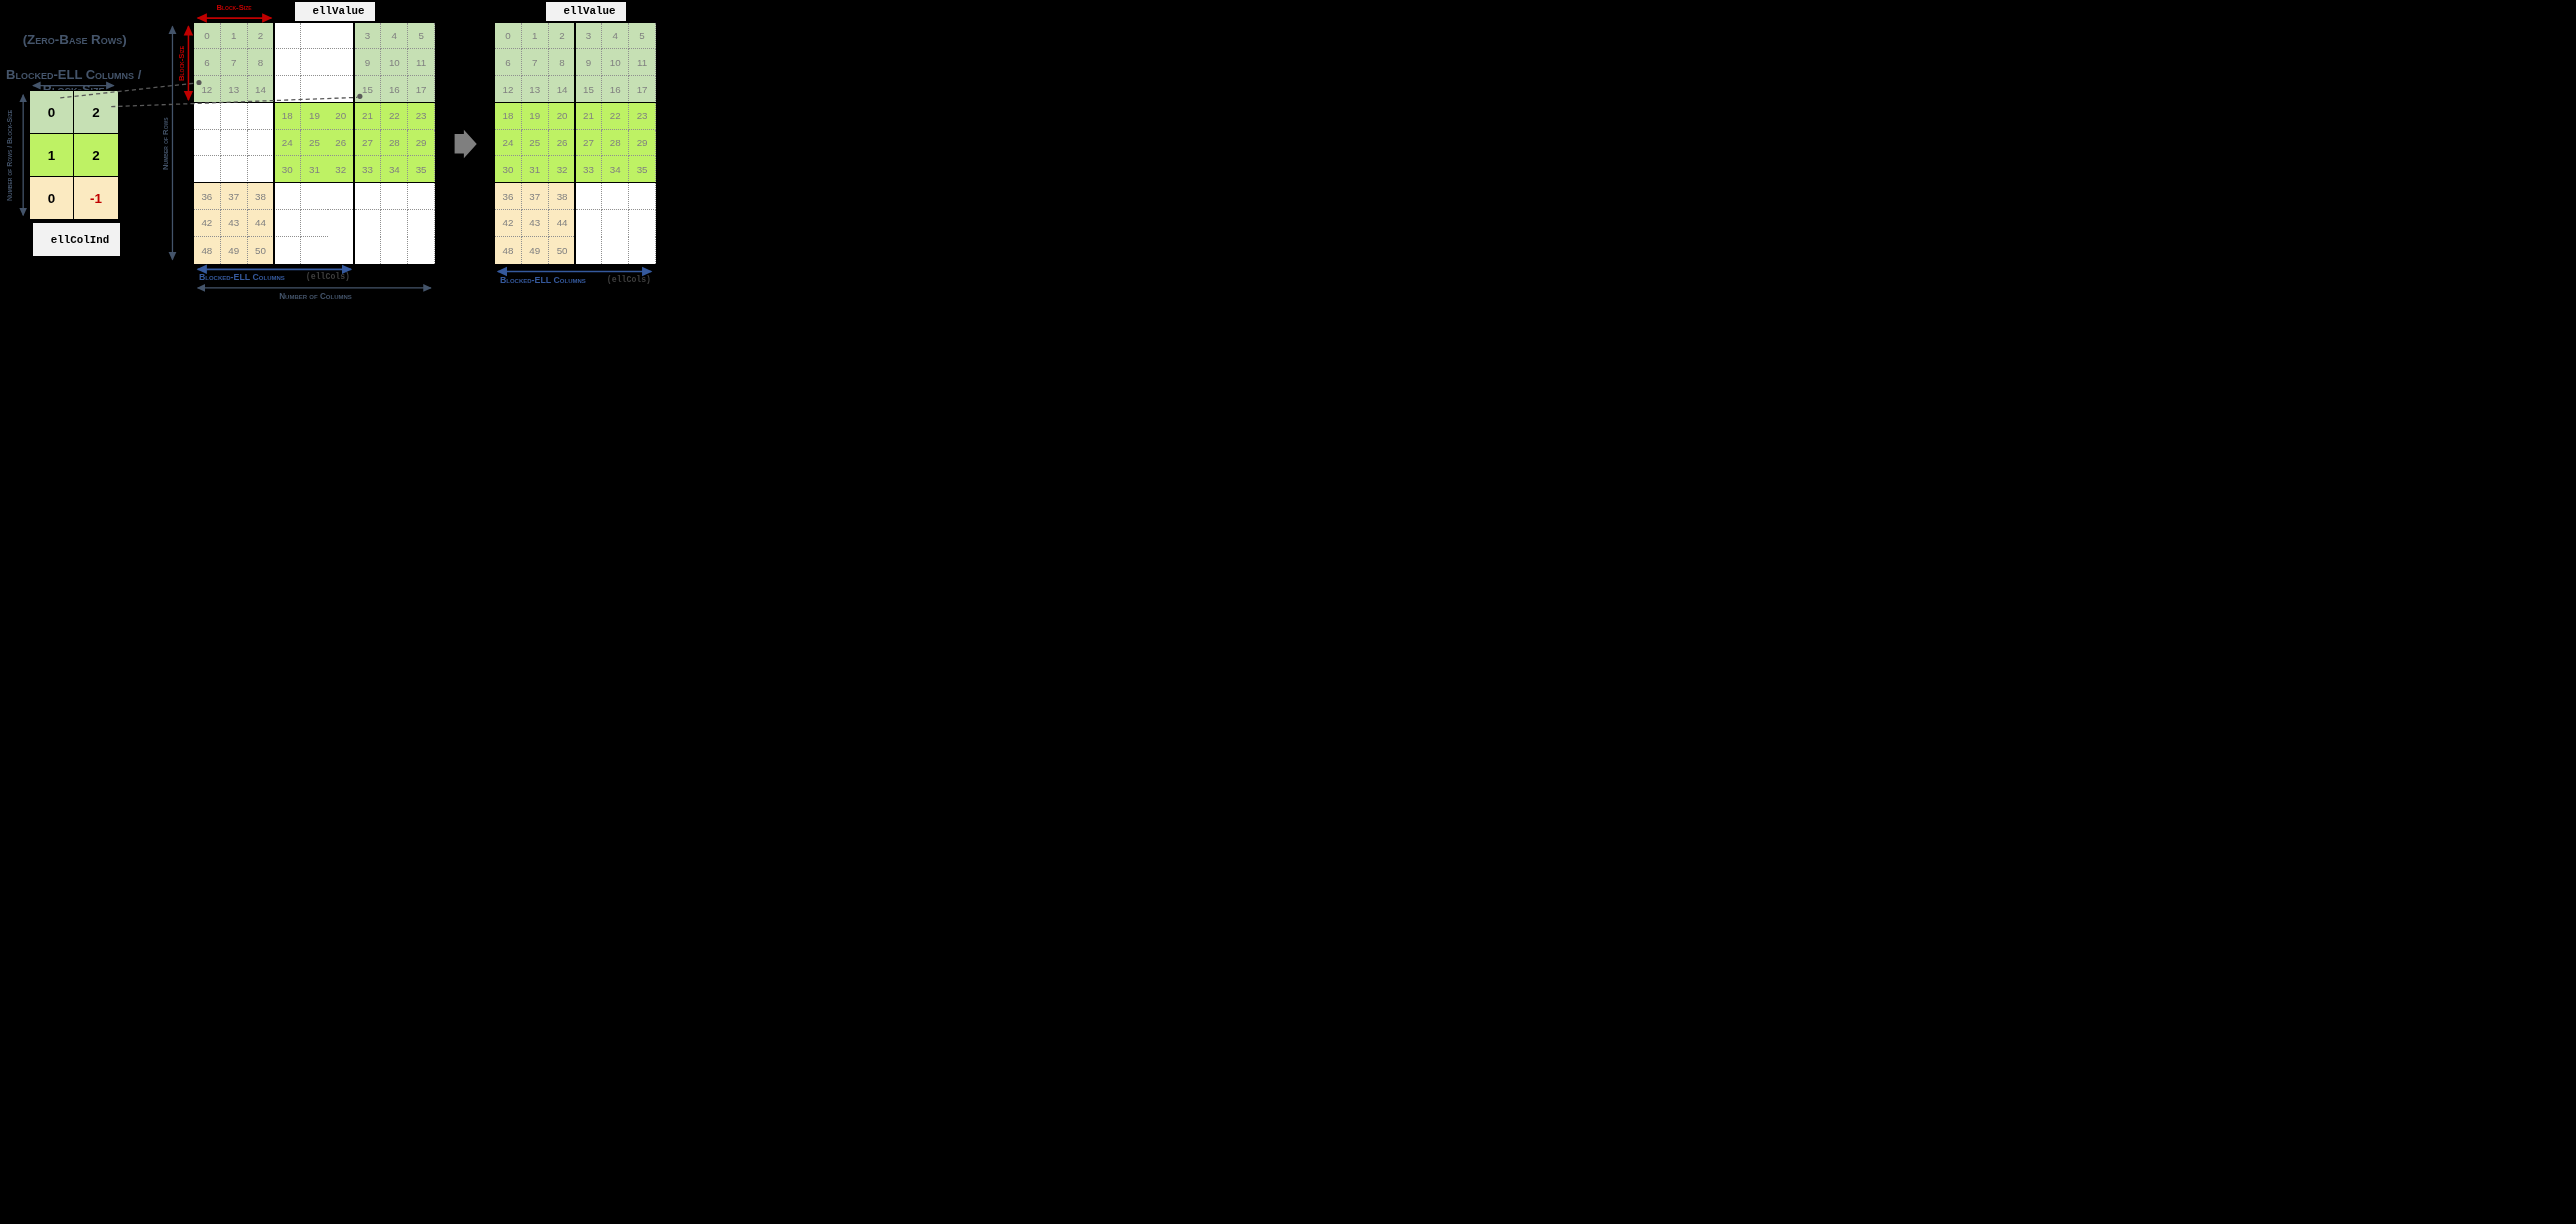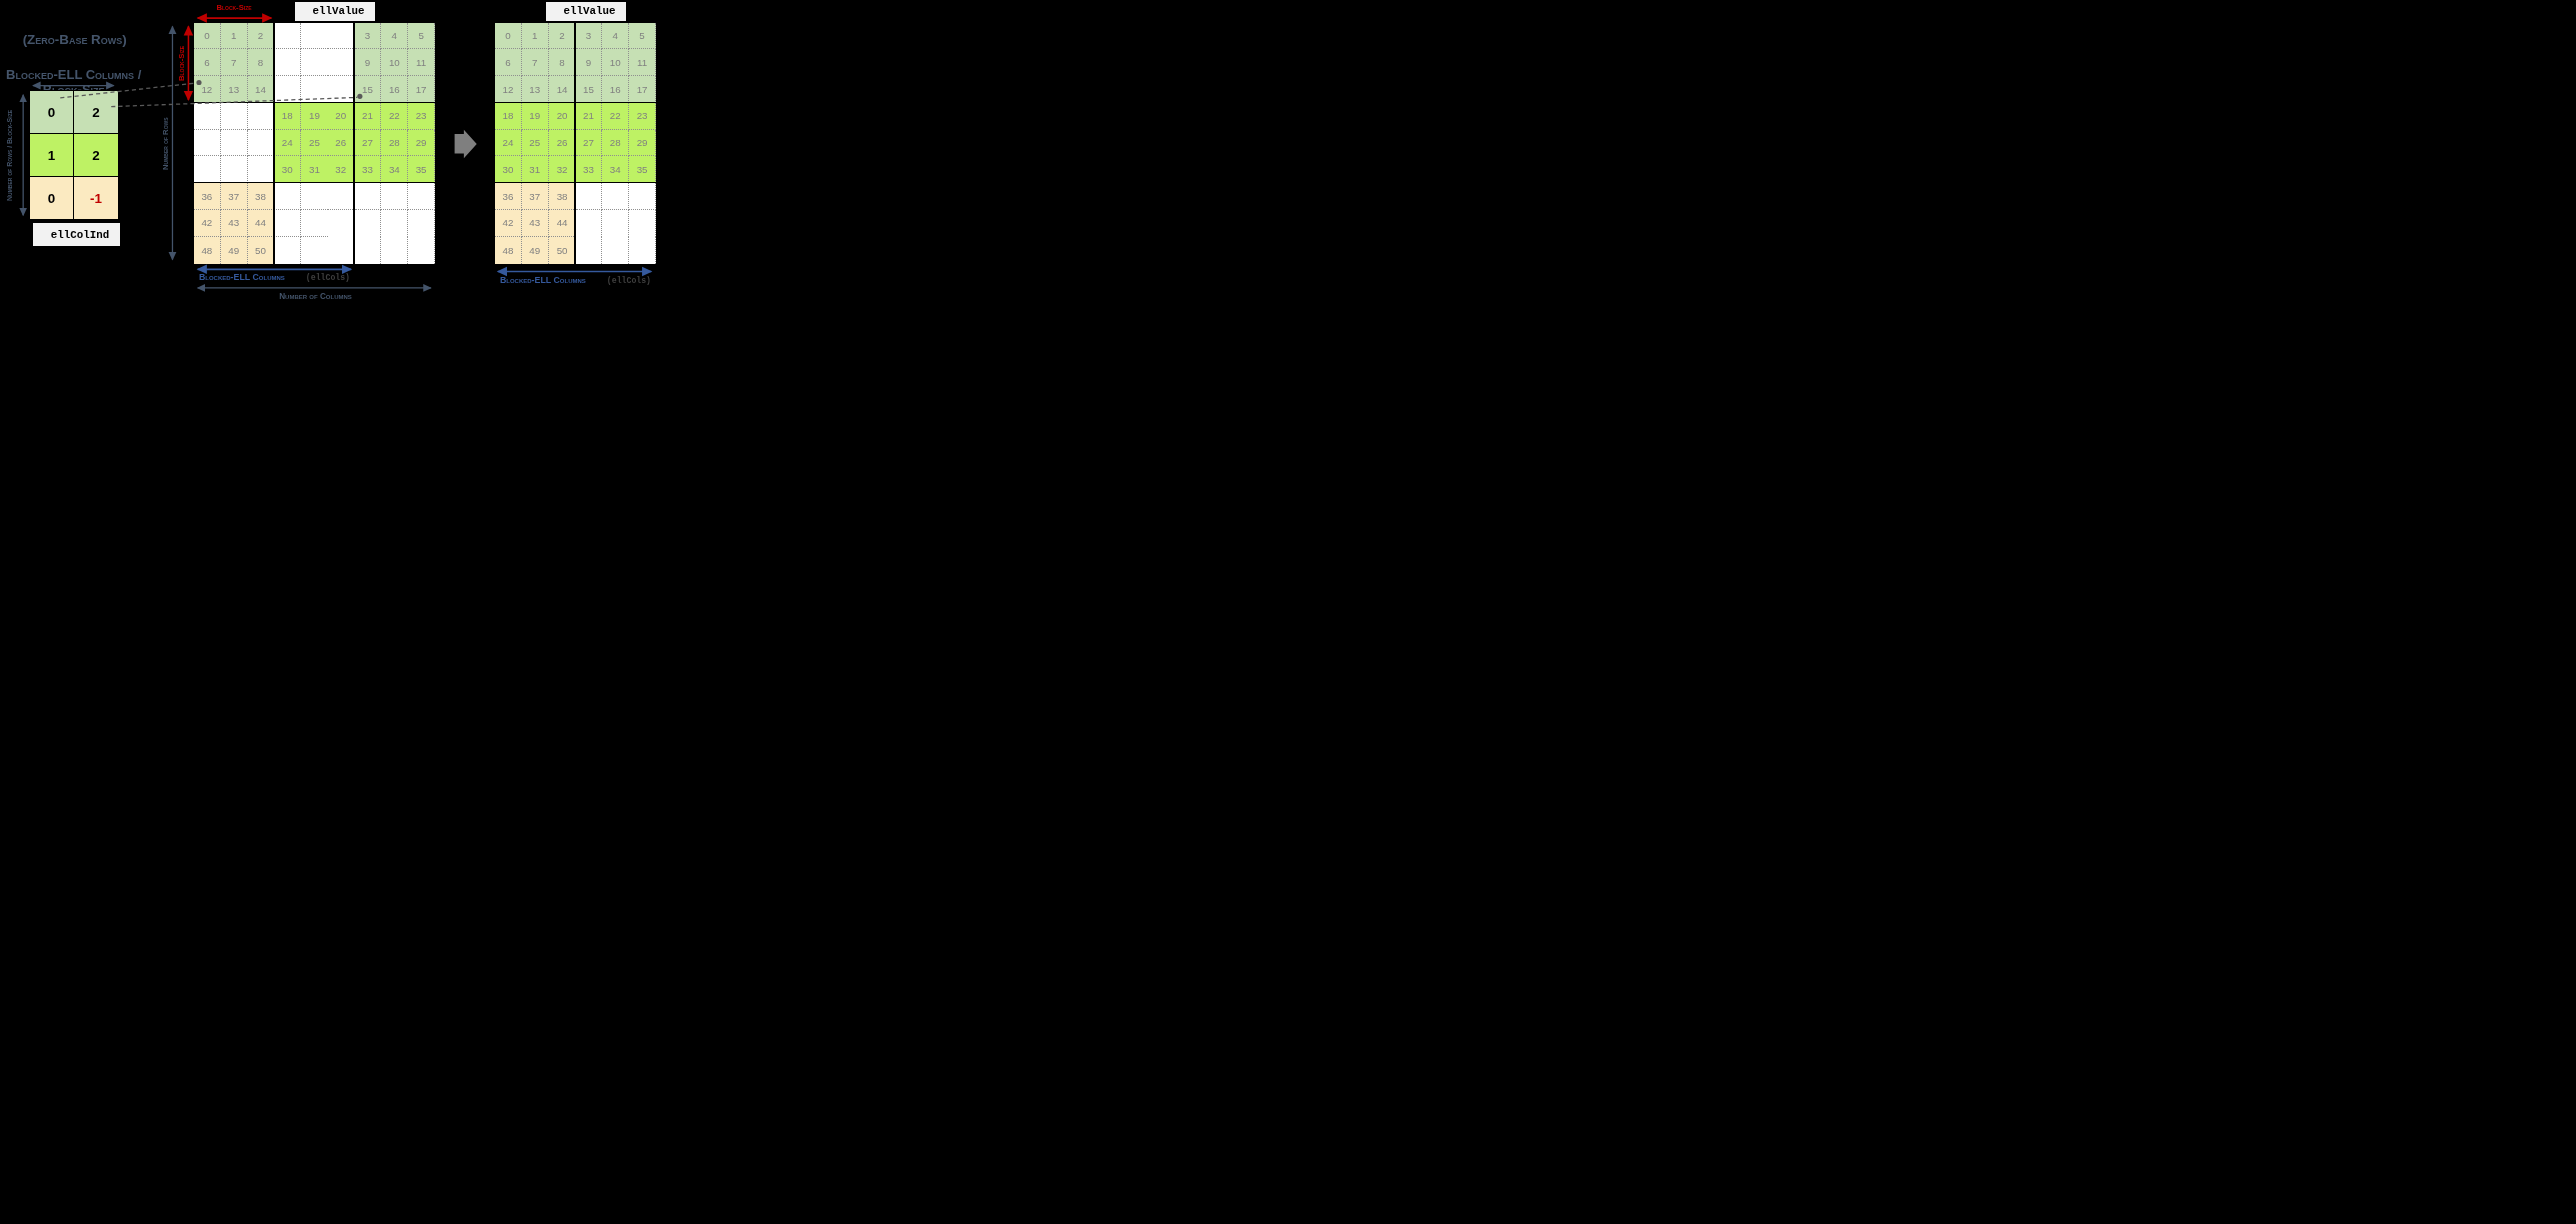--- a/index.html
+++ b/index.html
@@ -38,21 +38,21 @@
   .ltable .cell.neg{color:#C00000;}
 
   
   .codebox{position:absolute;background:#F2F2F2;display:flex;align-items:center;justify-content:center;
            font-family:"Liberation Mono","DejaVu Sans Mono",monospace;font-weight:bold;
            font-size:10.8px;color:#000;padding-left:7px;}
 
   .vlabel{position:absolute;writing-mode:vertical-rl;transform:rotate(180deg);
           text-align:center;font-variant:small-caps;font-weight:bold;color:#44546A;}
 
-  .ellcols-label{position:absolute;display:flex;align-items:center;justify-content:center;gap:21px;}
+  .ellcols-label{position:absolute;display:flex;align-items:flex-start;justify-content:center;gap:21px;}
   .mono-gray{font-family:"Liberation Mono","DejaVu Sans Mono",monospace;font-weight:bold;
              font-size:8.2px;color:#3F3F3F;}
 
   svg.overlay{position:absolute;left:0;top:0;pointer-events:none;}
 </style>
 </head>
 <body>
 
 <div class="page">
 
@@ -64,21 +64,21 @@
 
   <div class="ltable" style="left: 29px; top: 90px; width: 90px; height: 130px; grid-template-columns: repeat(2, 1fr);">
       <div class="cell g">0</div>
       <div class="cell g">2</div>
       <div class="cell b">1</div>
       <div class="cell b">2</div>
       <div class="cell y">0</div>
       <div class="cell y neg">-1</div>
     </div>
 
-  <div class="codebox" style="left:33px;top:223px;width:80px;height:23px;">ellColInd</div>
+  <div class="codebox" style="left:33px;top:223px;width:80px;height:33px;">ellColInd</div>
 
   <div class="abs sc red center" style="left:194px;top:3.1px;width:80px;font-size:7.7px;">Block-Size</div>
 
   <div class="codebox" style="left:295px;top:1.5px;width:73px;height:19.6px;">ellValue</div>
 
   <div class="vlabel" style="left:177px;top:23px;height:80px;font-size:7.7px;color:#C00000;">Block-Size</div>
 
   <div class="vlabel" style="left:161px;top:21.6px;height:243px;font-size:7.7px;">Number of Rows</div>
 
   <div class="matrix cols9" style="left: 193px; top: 21.6px; width: 243px; height: 243px; grid-template-rows: repeat(9, 1fr); grid-template-columns: repeat(9, 1fr);">

